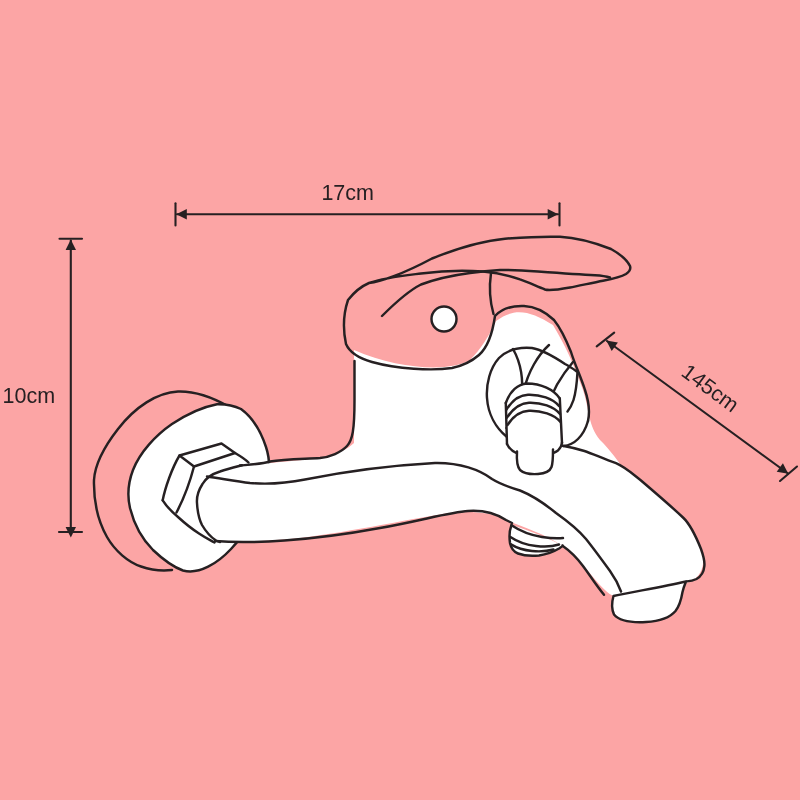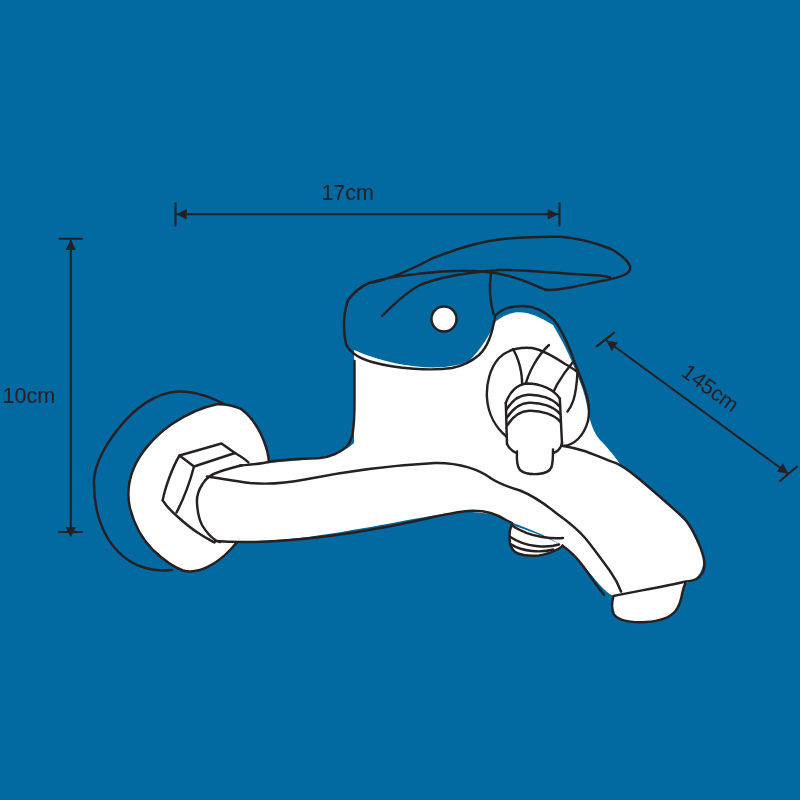--- a/index.html
+++ b/index.html
@@ -1,16 +1,16 @@
 <!DOCTYPE html>
 <html><head>
 <meta charset="utf-8">
 <style>
   html,body{margin:0;padding:0;background:#ffffff;}
-  #wrap{width:800px;height:800px;position:relative;background:#0369a1;}
+  #wrap{width:800px;height:800px;position:relative;background:#fca5a5;}
   svg{display:block;}
   text{font-family:"Liberation Sans", sans-serif; fill:#262022;}
 </style>
 </head>
 <body>
 <div id="wrap">
 <svg width="800" height="800" viewBox="0 0 800 800">
   <g stroke="#262022" stroke-width="2.45" fill="none" stroke-linecap="round" stroke-linejoin="round">
 
     <path id="flangeback" fill="none" d="M228.5,406.5

